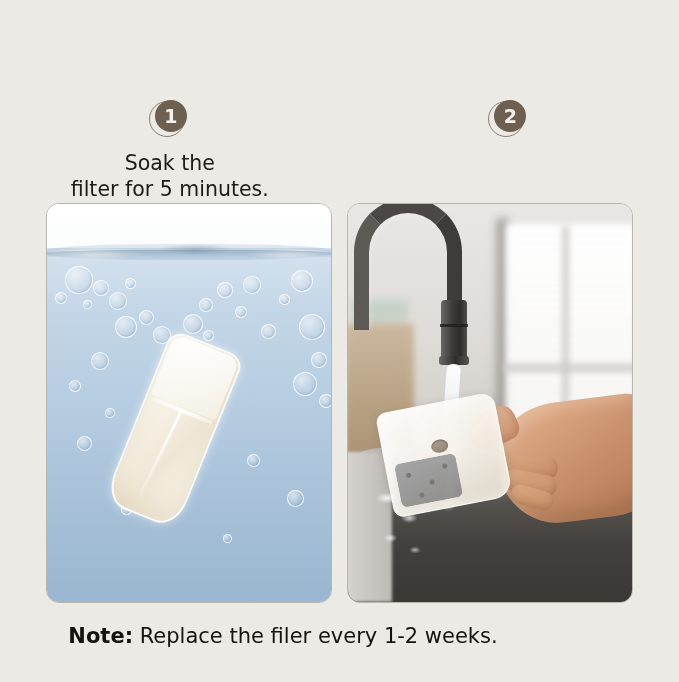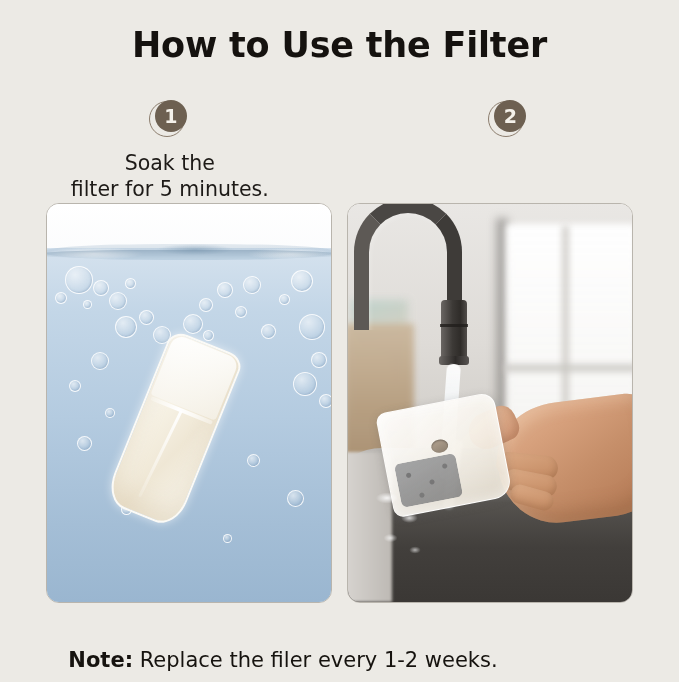--- a/index.html
+++ b/index.html
@@ -396,36 +396,35 @@
       radial-gradient(ellipse 16px 8px at 30% 20%, rgba(255,255,255,.85), rgba(255,255,255,0) 70%),
       radial-gradient(ellipse 12px 7px at 62% 45%, rgba(255,255,255,.75), rgba(255,255,255,0) 70%),
       radial-gradient(ellipse 10px 6px at 35% 70%, rgba(255,255,255,.7), rgba(255,255,255,0) 70%),
       radial-gradient(ellipse 8px 5px at 70% 85%, rgba(255,255,255,.6), rgba(255,255,255,0) 72%);
     filter: blur(.5px);
   }
 
   
   .note {
     position: absolute;
-    top: 648px;
+    top: 624px;
     left: 0;
     width: 566px;
     text-align: center;
     font-size: 21px;
     color: #16130f;
     font-family: "DejaVu Sans", sans-serif;
   }
   .note b { font-weight: 700; }
 </style>
 </head>
 <body>
 
 <div class="page">
 
-  <div class="title">How to Use the Filter</div>
 
   <div class="steps">
 
     <div class="step">
       <div class="badge-wrap">
         <div class="badge-ring"></div>
         <div class="badge">1</div>
       </div>
       <div class="caption">Soak the
 filter for 5 minutes.</div>

